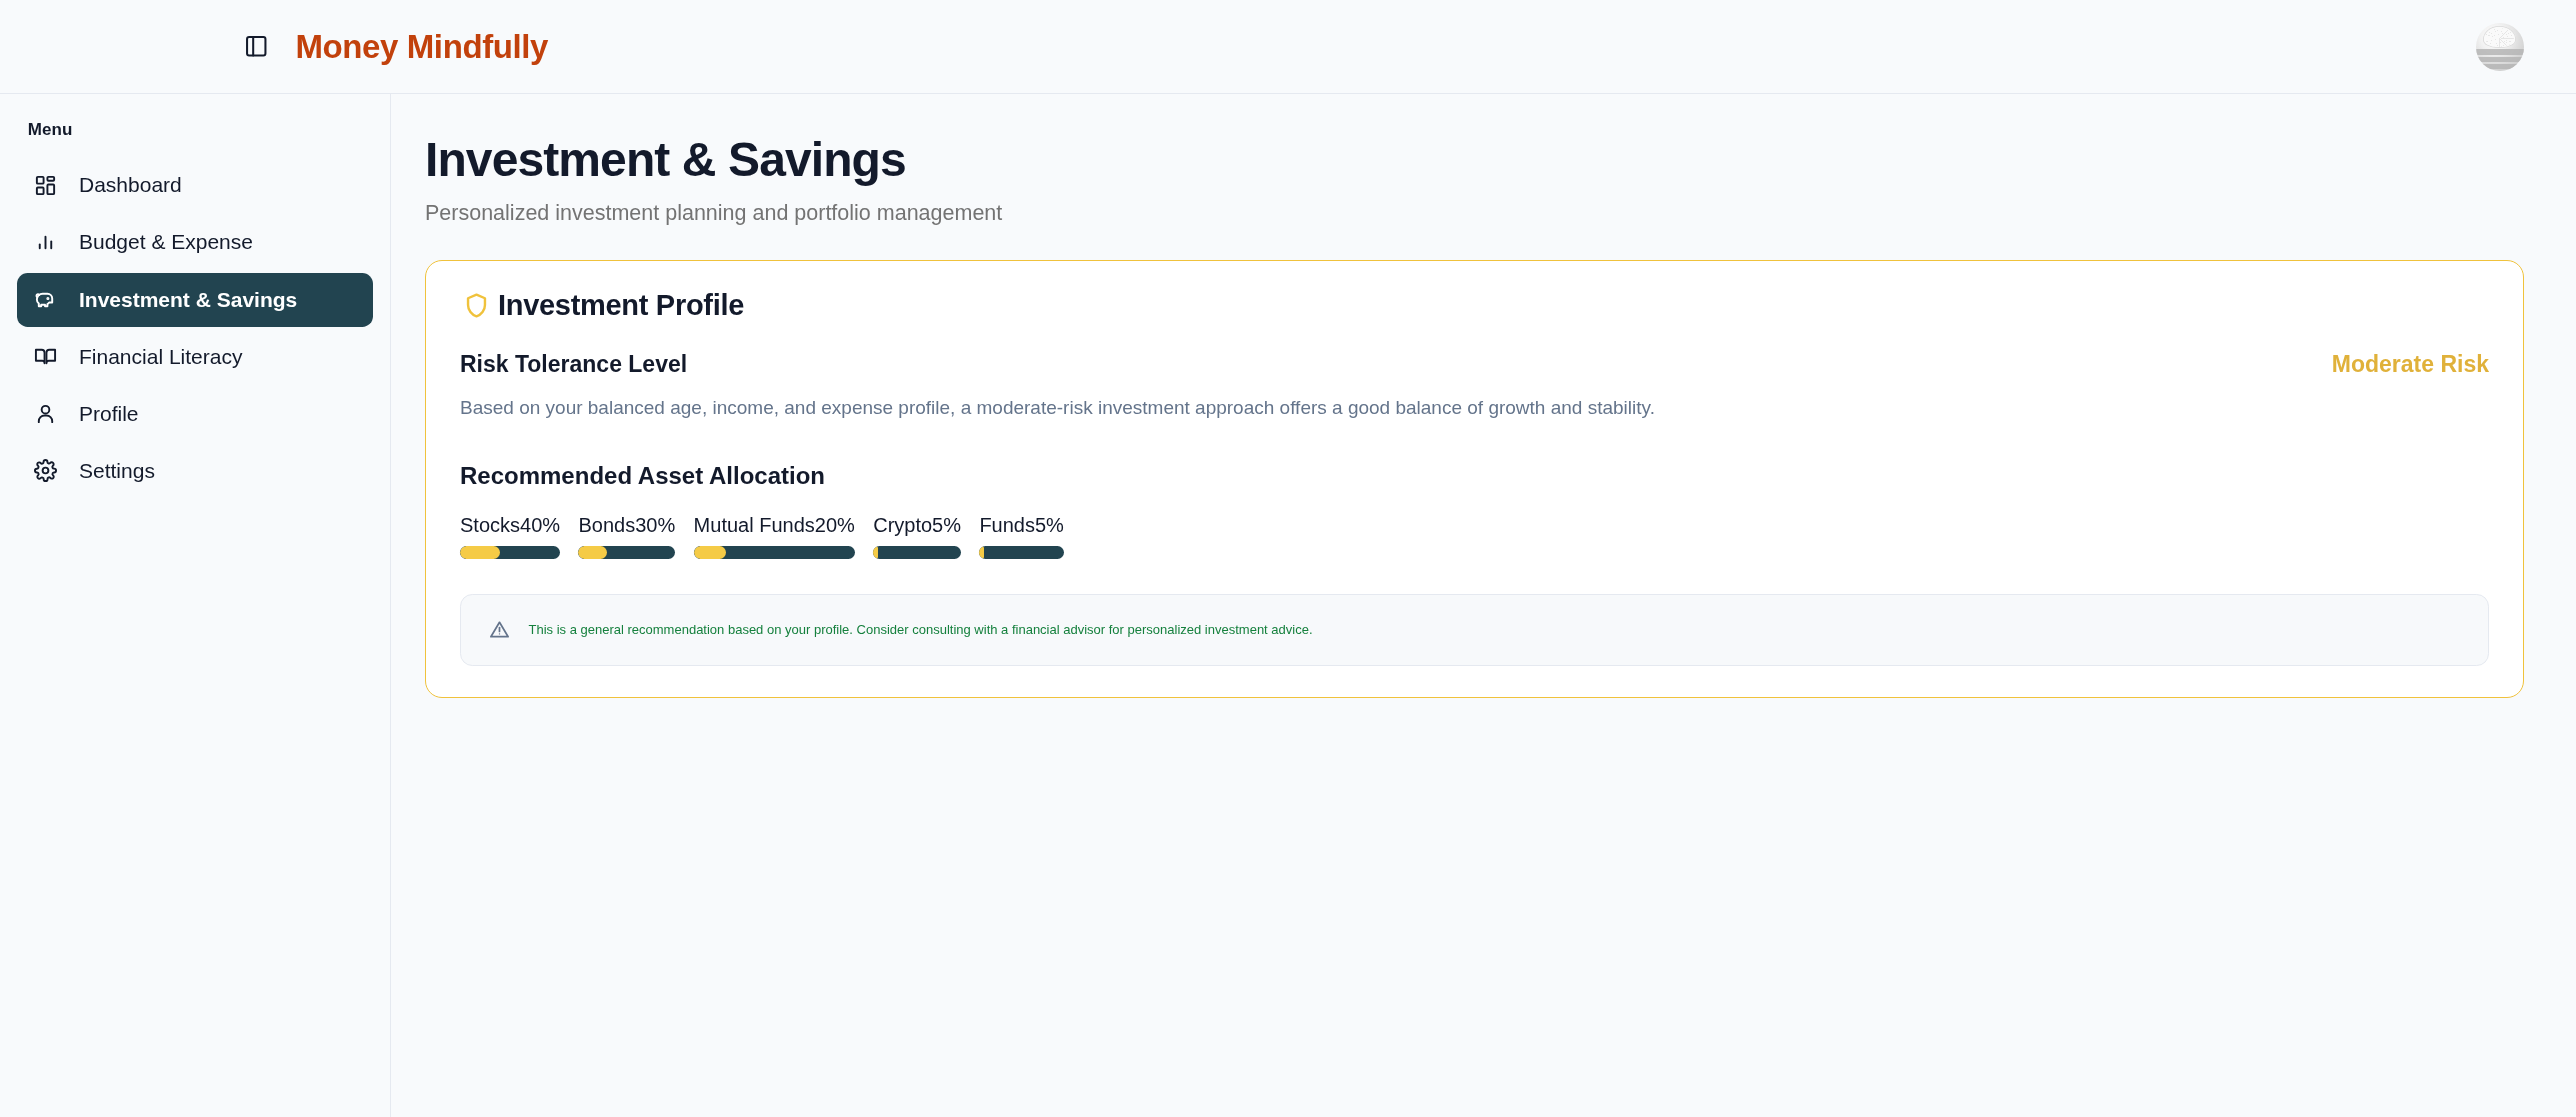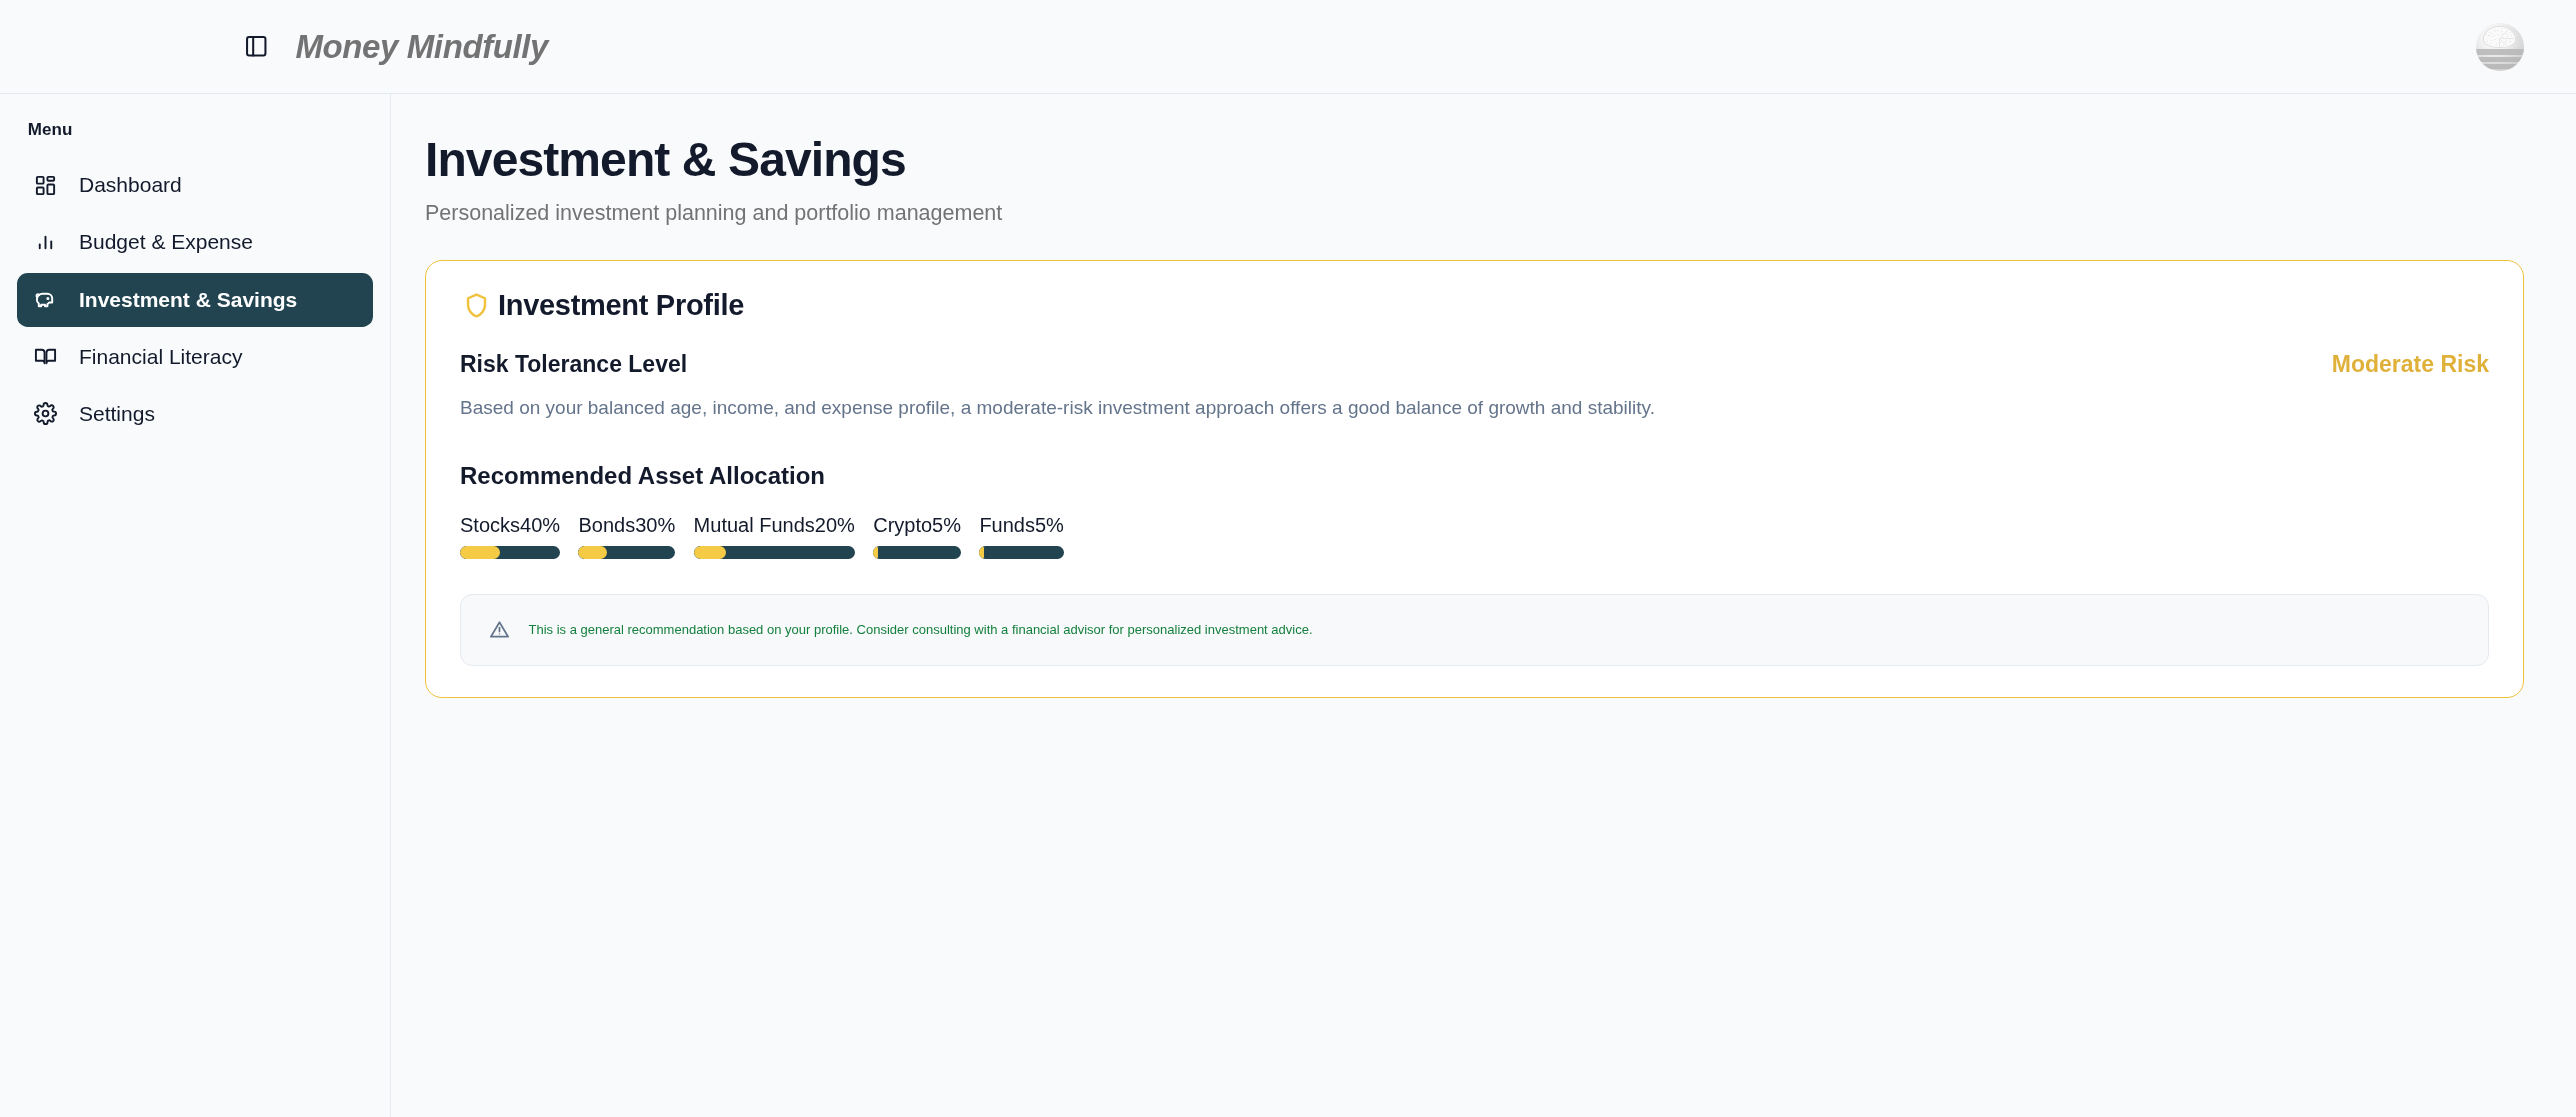--- a/index.html
+++ b/index.html
@@ -22,22 +22,22 @@
     display:flex;align-items:center;
     padding:0 34px 0 0;
     position:relative;
   }
   .hdr-left{display:flex;align-items:center;gap:21.5px;padding-left:239px;}
   .sidebar-toggle{
     width:35px;height:35px;display:flex;align-items:center;justify-content:center;
     cursor:pointer;border-radius:6.1px;color:#131A2B;background:transparent;border:none;
   }
   .app-title{
-    font-size:33px;font-weight:bold;letter-spacing:-0.4px;color:#737373;
-    line-height:1;white-space:nowrap;font-style:italic;
+    font-size:33px;font-weight:bold;letter-spacing:-0.4px;color:#c2410c;
+    line-height:1;white-space:nowrap;
   }
   .hdr-right{margin-left:auto;display:flex;align-items:center;padding-right:18.4px;}
   .avatar{
     width:48px;height:48px;border-radius:50%;overflow:hidden;cursor:pointer;
     background:radial-gradient(circle at 38% 30%, #FFFFFF 0%, #F2F2F2 30%, #D9D9D9 62%, #BFBFBF 100%);
     position:relative;flex:0 0 48px;
   }
   .avatar .stripe{position:absolute;left:0;right:0;background:#B5B5B5;opacity:.85;}
   .avatar .s1{top:56%;height:5.4px;}
   .avatar .s2{top:72%;height:5.4px;}
@@ -195,20 +195,29 @@
         <a class="nav-item">
           <span class="ico">
             <svg width="23" height="23" viewBox="0 0 24 24" fill="none" stroke="currentColor" stroke-width="2" stroke-linecap="round" stroke-linejoin="round">
               <path d="M2 5h6a3 3 0 0 1 3 3v11a2.5 2.5 0 0 0-2.5-2.5H2z"></path>
               <path d="M22 5h-6a3 3 0 0 0-3 3v11a2.5 2.5 0 0 1 2.5-2.5H22z"></path>
             </svg>
           </span>
           <span>Financial Literacy</span>
         </a>
 
+        <a class="nav-item">
+          <span class="ico">
+            <svg width="23" height="23" viewBox="0 0 24 24" fill="none" stroke="currentColor" stroke-width="2" stroke-linecap="round" stroke-linejoin="round">
+              <circle cx="12" cy="8" r="4"></circle>
+                <path d="M5 21v-1a6 6 0 0 1 6-6h2a6 6 0 0 1 6 6v1"></path>
+            </svg>
+          </span>
+          <span>Profile</span>
+        </a>
 
         <a class="nav-item">
           <span class="ico">
             <svg width="23" height="23" viewBox="0 0 24 24" fill="none" stroke="currentColor" stroke-width="2" stroke-linecap="round" stroke-linejoin="round">
               <circle cx="12" cy="12" r="3"></circle>
               <path d="M19.4 15a1.6 1.6 0 0 0 .3 1.8l.1.1a2 2 0 1 1-2.8 2.8l-.1-.1a1.6 1.6 0 0 0-1.8-.3 1.6 1.6 0 0 0-1 1.5V21a2 2 0 1 1-4 0v-.1A1.6 1.6 0 0 0 9 19.4a1.6 1.6 0 0 0-1.8.3l-.1.1a2 2 0 1 1-2.8-2.8l.1-.1a1.6 1.6 0 0 0 .3-1.8 1.6 1.6 0 0 0-1.5-1H3a2 2 0 1 1 0-4h.1A1.6 1.6 0 0 0 4.6 9a1.6 1.6 0 0 0-.3-1.8l-.1-.1a2 2 0 1 1 2.8-2.8l.1.1a1.6 1.6 0 0 0 1.8.3H9a1.6 1.6 0 0 0 1-1.5V3a2 2 0 1 1 4 0v.1a1.6 1.6 0 0 0 1 1.5 1.6 1.6 0 0 0 1.8-.3l.1-.1a2 2 0 1 1 2.8 2.8l-.1.1a1.6 1.6 0 0 0-.3 1.8V9a1.6 1.6 0 0 0 1.5 1H21a2 2 0 1 1 0 4h-.1a1.6 1.6 0 0 0-1.5 1z"></path>
             </svg>
           </span>
           <span>Settings</span>
         </a>

